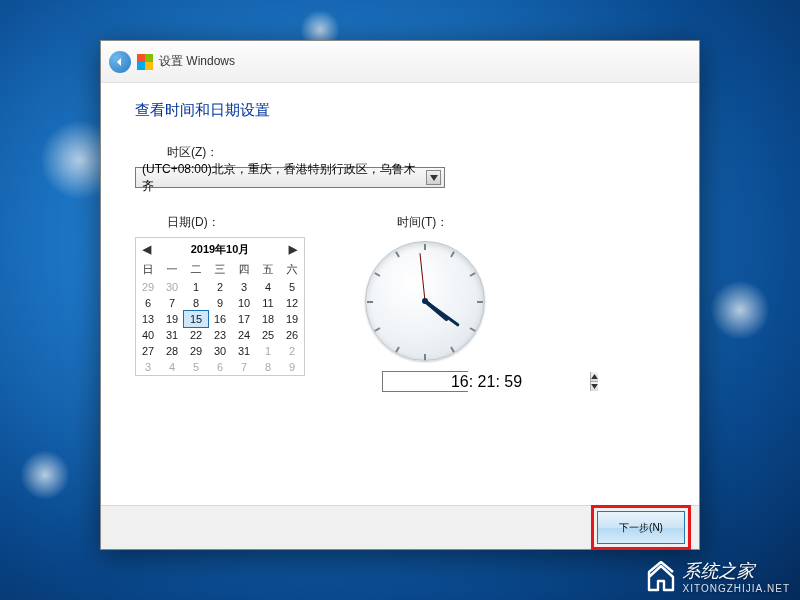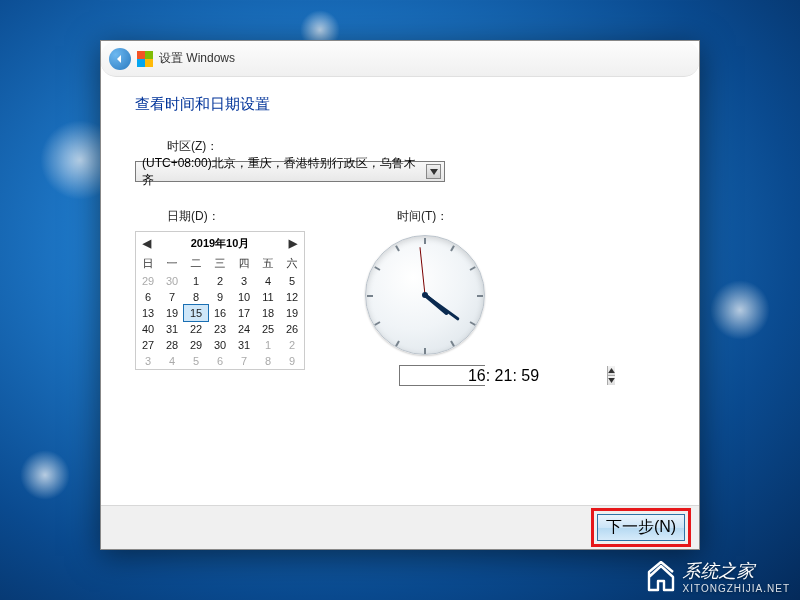--- a/index.html
+++ b/index.html
@@ -17,26 +17,26 @@
     .flare4 { width: 40px; height: 40px; top: 10px; left: 300px; }
     .wizard-window {
       position: absolute;
       left: 100px; top: 40px;
       width: 600px; height: 510px;
       background: #fff;
       border: 1px solid #888;
       box-shadow: 0 6px 30px rgba(0,0,0,0.5);
     }
     .wiz-header {
-      height: 36px;
+      height: 42px;
       background: linear-gradient(#fdfdfd, #f0f0f0);
       border-bottom: 1px solid #e0e0e0;
       display: flex; align-items: center;
       padding: 0 8px;
-      font-size: 12px; color: #333; border-radius: 15px;
+      font-size: 12px; color: #333;
     }
     .back-btn {
       width: 22px; height: 22px; border-radius: 50%;
       background: radial-gradient(circle at 30% 30%, #6db8f0, #2a7ac0);
       display: flex; align-items: center; justify-content: center;
       margin-right: 6px; cursor: pointer;
     }
     .back-btn svg { width: 12px; height: 12px; fill: #fff; }
     .flag-icon {
       width: 16px; height: 16px; margin-right: 6px;
@@ -75,21 +75,21 @@
     .cal-header {
       height: 22px; display: flex; align-items: center; justify-content: space-between;
       padding: 0 4px; font-weight: bold;
     }
     .cal-arrow { width: 14px; text-align: center; cursor: pointer; color: #333; font-family: sans-serif; }
     .cal-grid { display: grid; grid-template-columns: repeat(7, 1fr); text-align: center; }
     .cal-dow { font-weight: normal; color: #333; padding: 2px 0; }
     .cal-day { padding: 2px 0; color: #222; cursor: pointer; }
     .cal-day.other { color: #aaa; }
     .cal-day.selected { border: 1px solid #1a6fb3; background: #cfe7f9; margin: -1px; position: relative; }
-    .clock-wrap { display: flex; flex-direction: column; align-items: flex-end; }
+    .clock-wrap { display: flex; flex-direction: column; align-items: center; }
     .clock {
       width: 120px; height: 120px; border-radius: 50%;
       background: radial-gradient(circle at 40% 35%, #ffffff 0%, #f0f4f7 50%, #d8e0e6 100%);
       border: 1px solid #bcc4cc;
       box-shadow: inset 0 2px 6px rgba(0,0,0,0.15), 0 1px 2px rgba(0,0,0,0.2);
       position: relative;
       margin-top: 4px;
     }
     .clock-center { position: absolute; left: 50%; top: 50%; width: 6px; height: 6px; background: #0a2a50; border-radius: 50%; transform: translate(-50%,-50%); z-index: 5; }
     .hand { position: absolute; left: 50%; top: 50%; transform-origin: 50% 100%; }
@@ -111,24 +111,24 @@
     .spinner svg { width: 7px; height: 5px; fill: #333; }
     .wiz-footer {
       position: absolute; bottom: 0; left: 0; right: 0;
       height: 44px;
       background: #f0f0f0;
       border-top: 1px solid #d8d8d8;
       display: flex; align-items: center; justify-content: flex-end;
       padding: 0 14px;
     }
     .next-btn {
-      min-width: 88px; height: 27px;
+      min-width: 88px; height: 33px;
       border: 1px solid #2f73a5;
       background: linear-gradient(#eaf4fc,#cbe4f7 50%,#b5d9f2 51%,#d6ebfa);
-      font-size: 16px; color: #000;
+      font-size: 10px; color: #000;
       cursor: pointer;
       position: relative;
     }
     .highlight-red {
       position: absolute; inset: -6px;
       border: 3px solid #e6171a;
       pointer-events: none;
     }
     .watermark {
       position: absolute; right: 10px; bottom: 6px;

